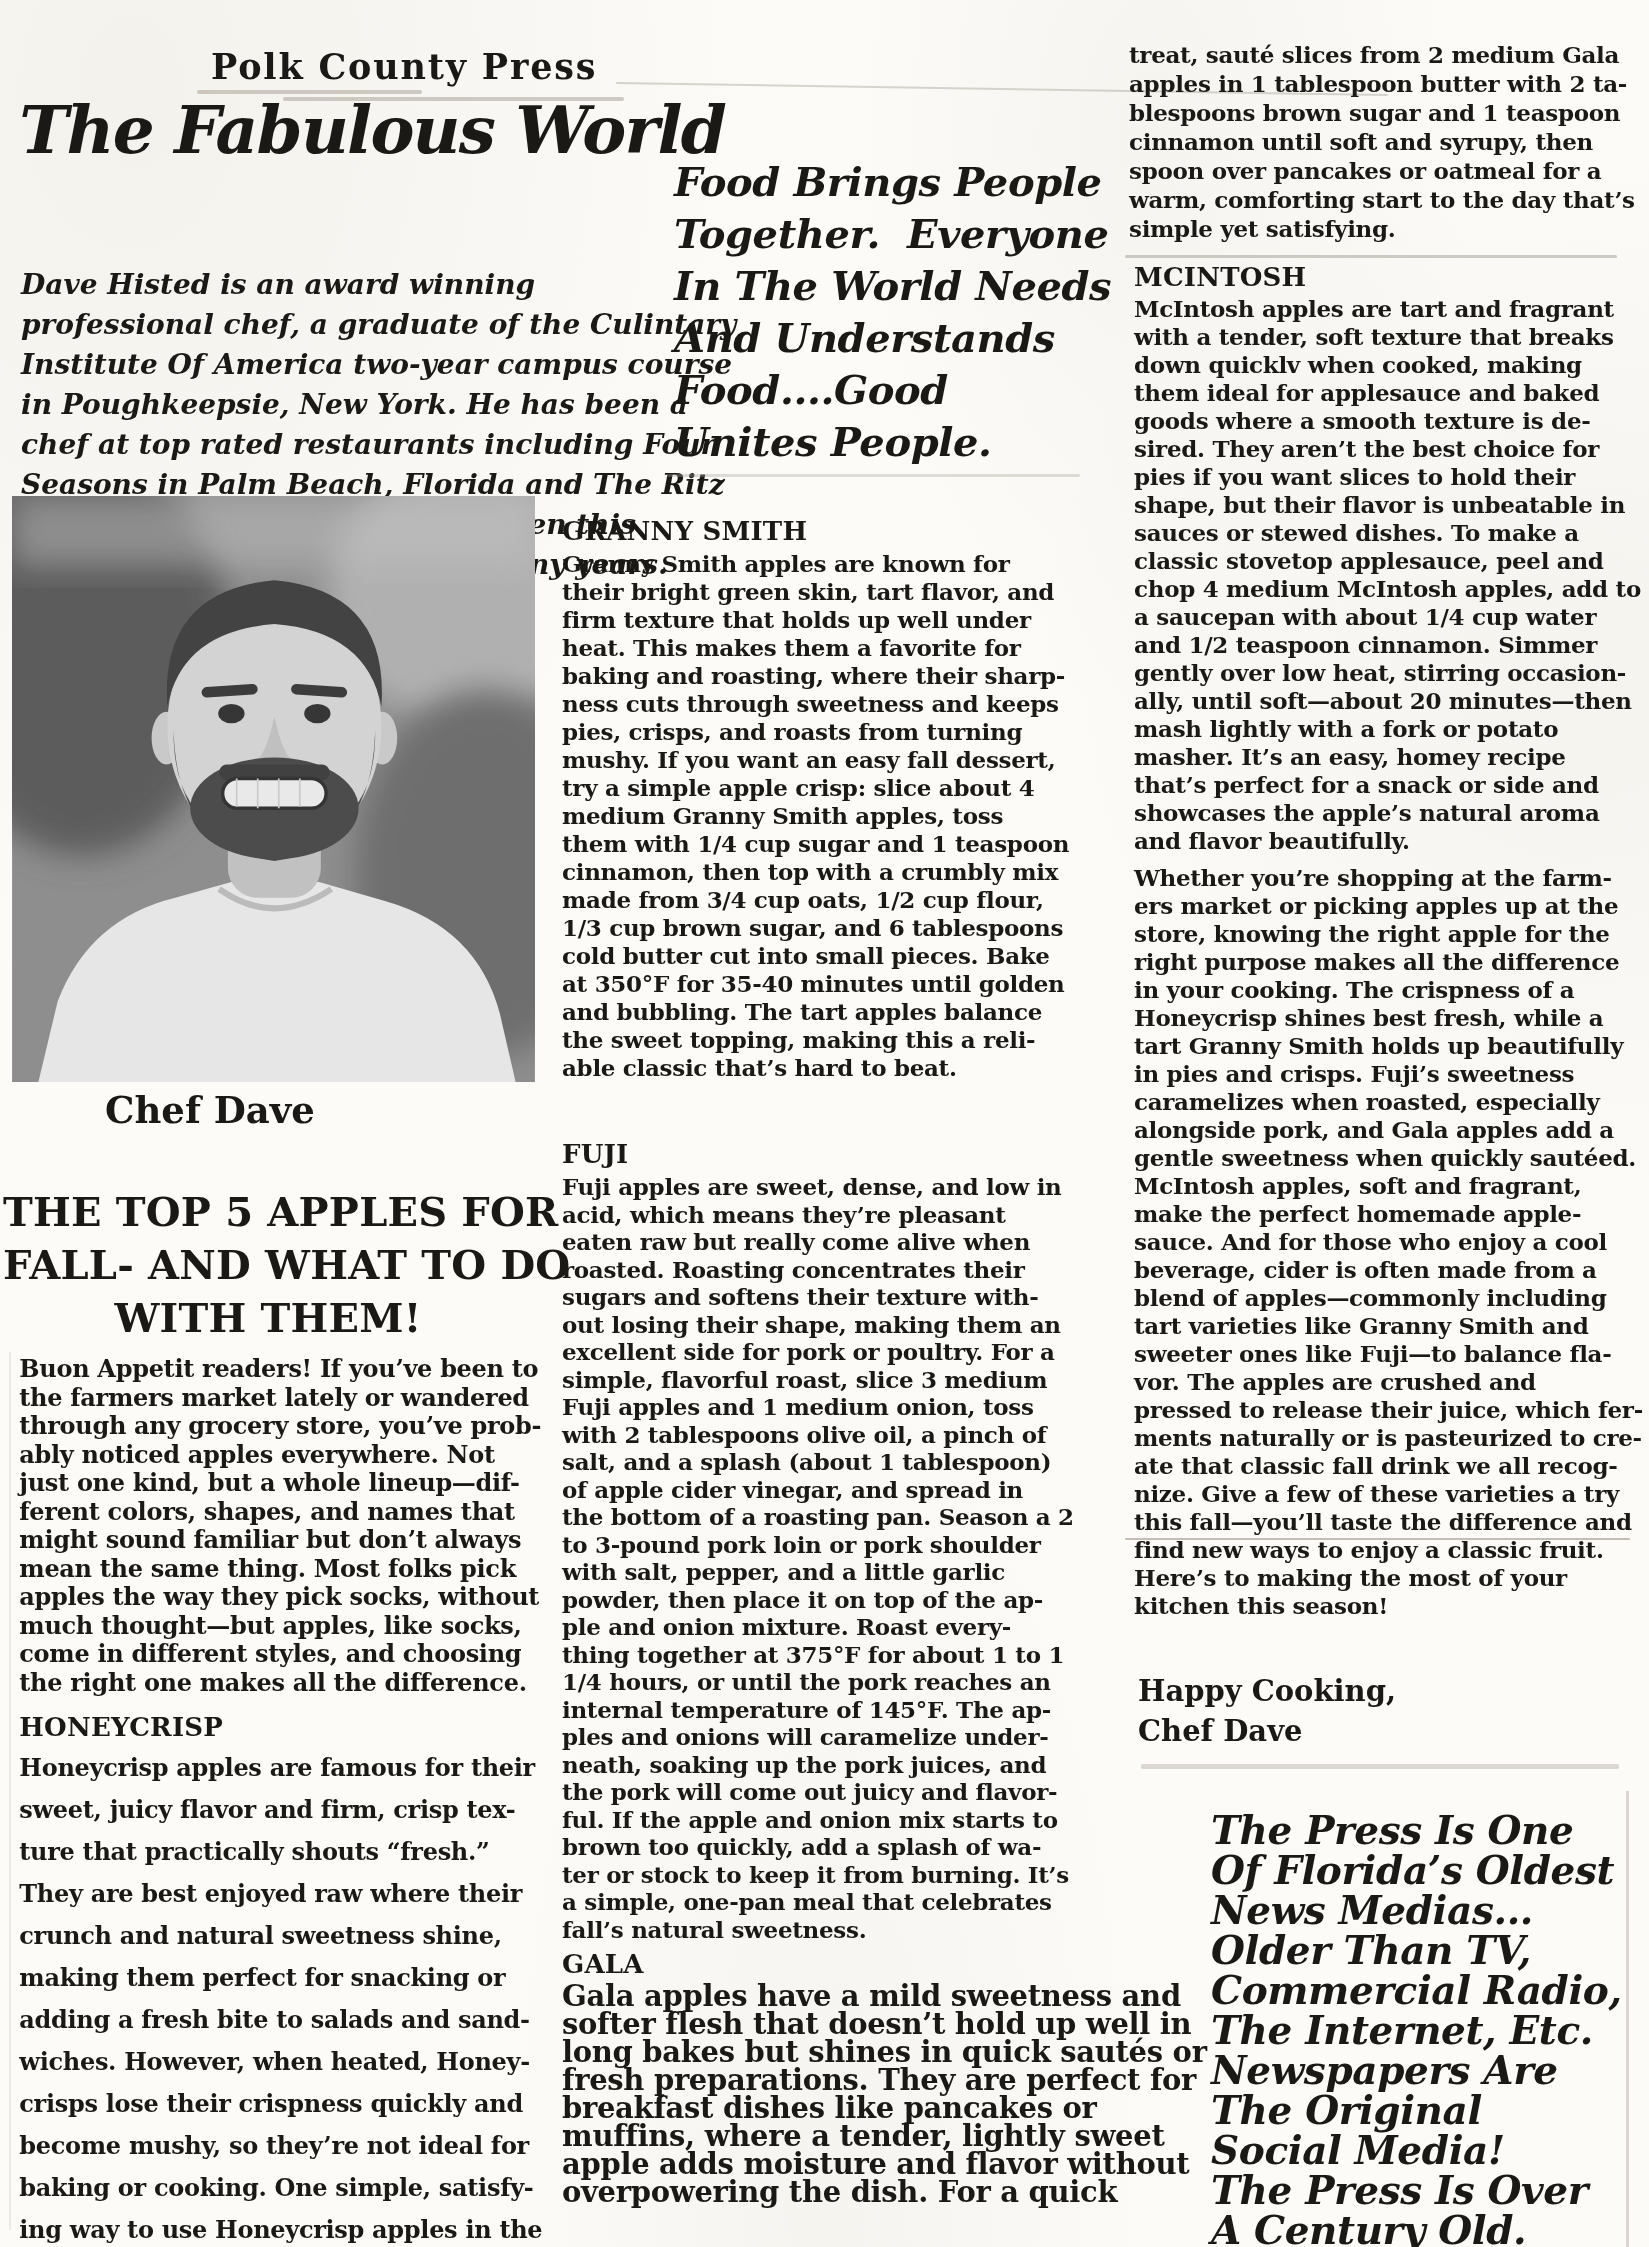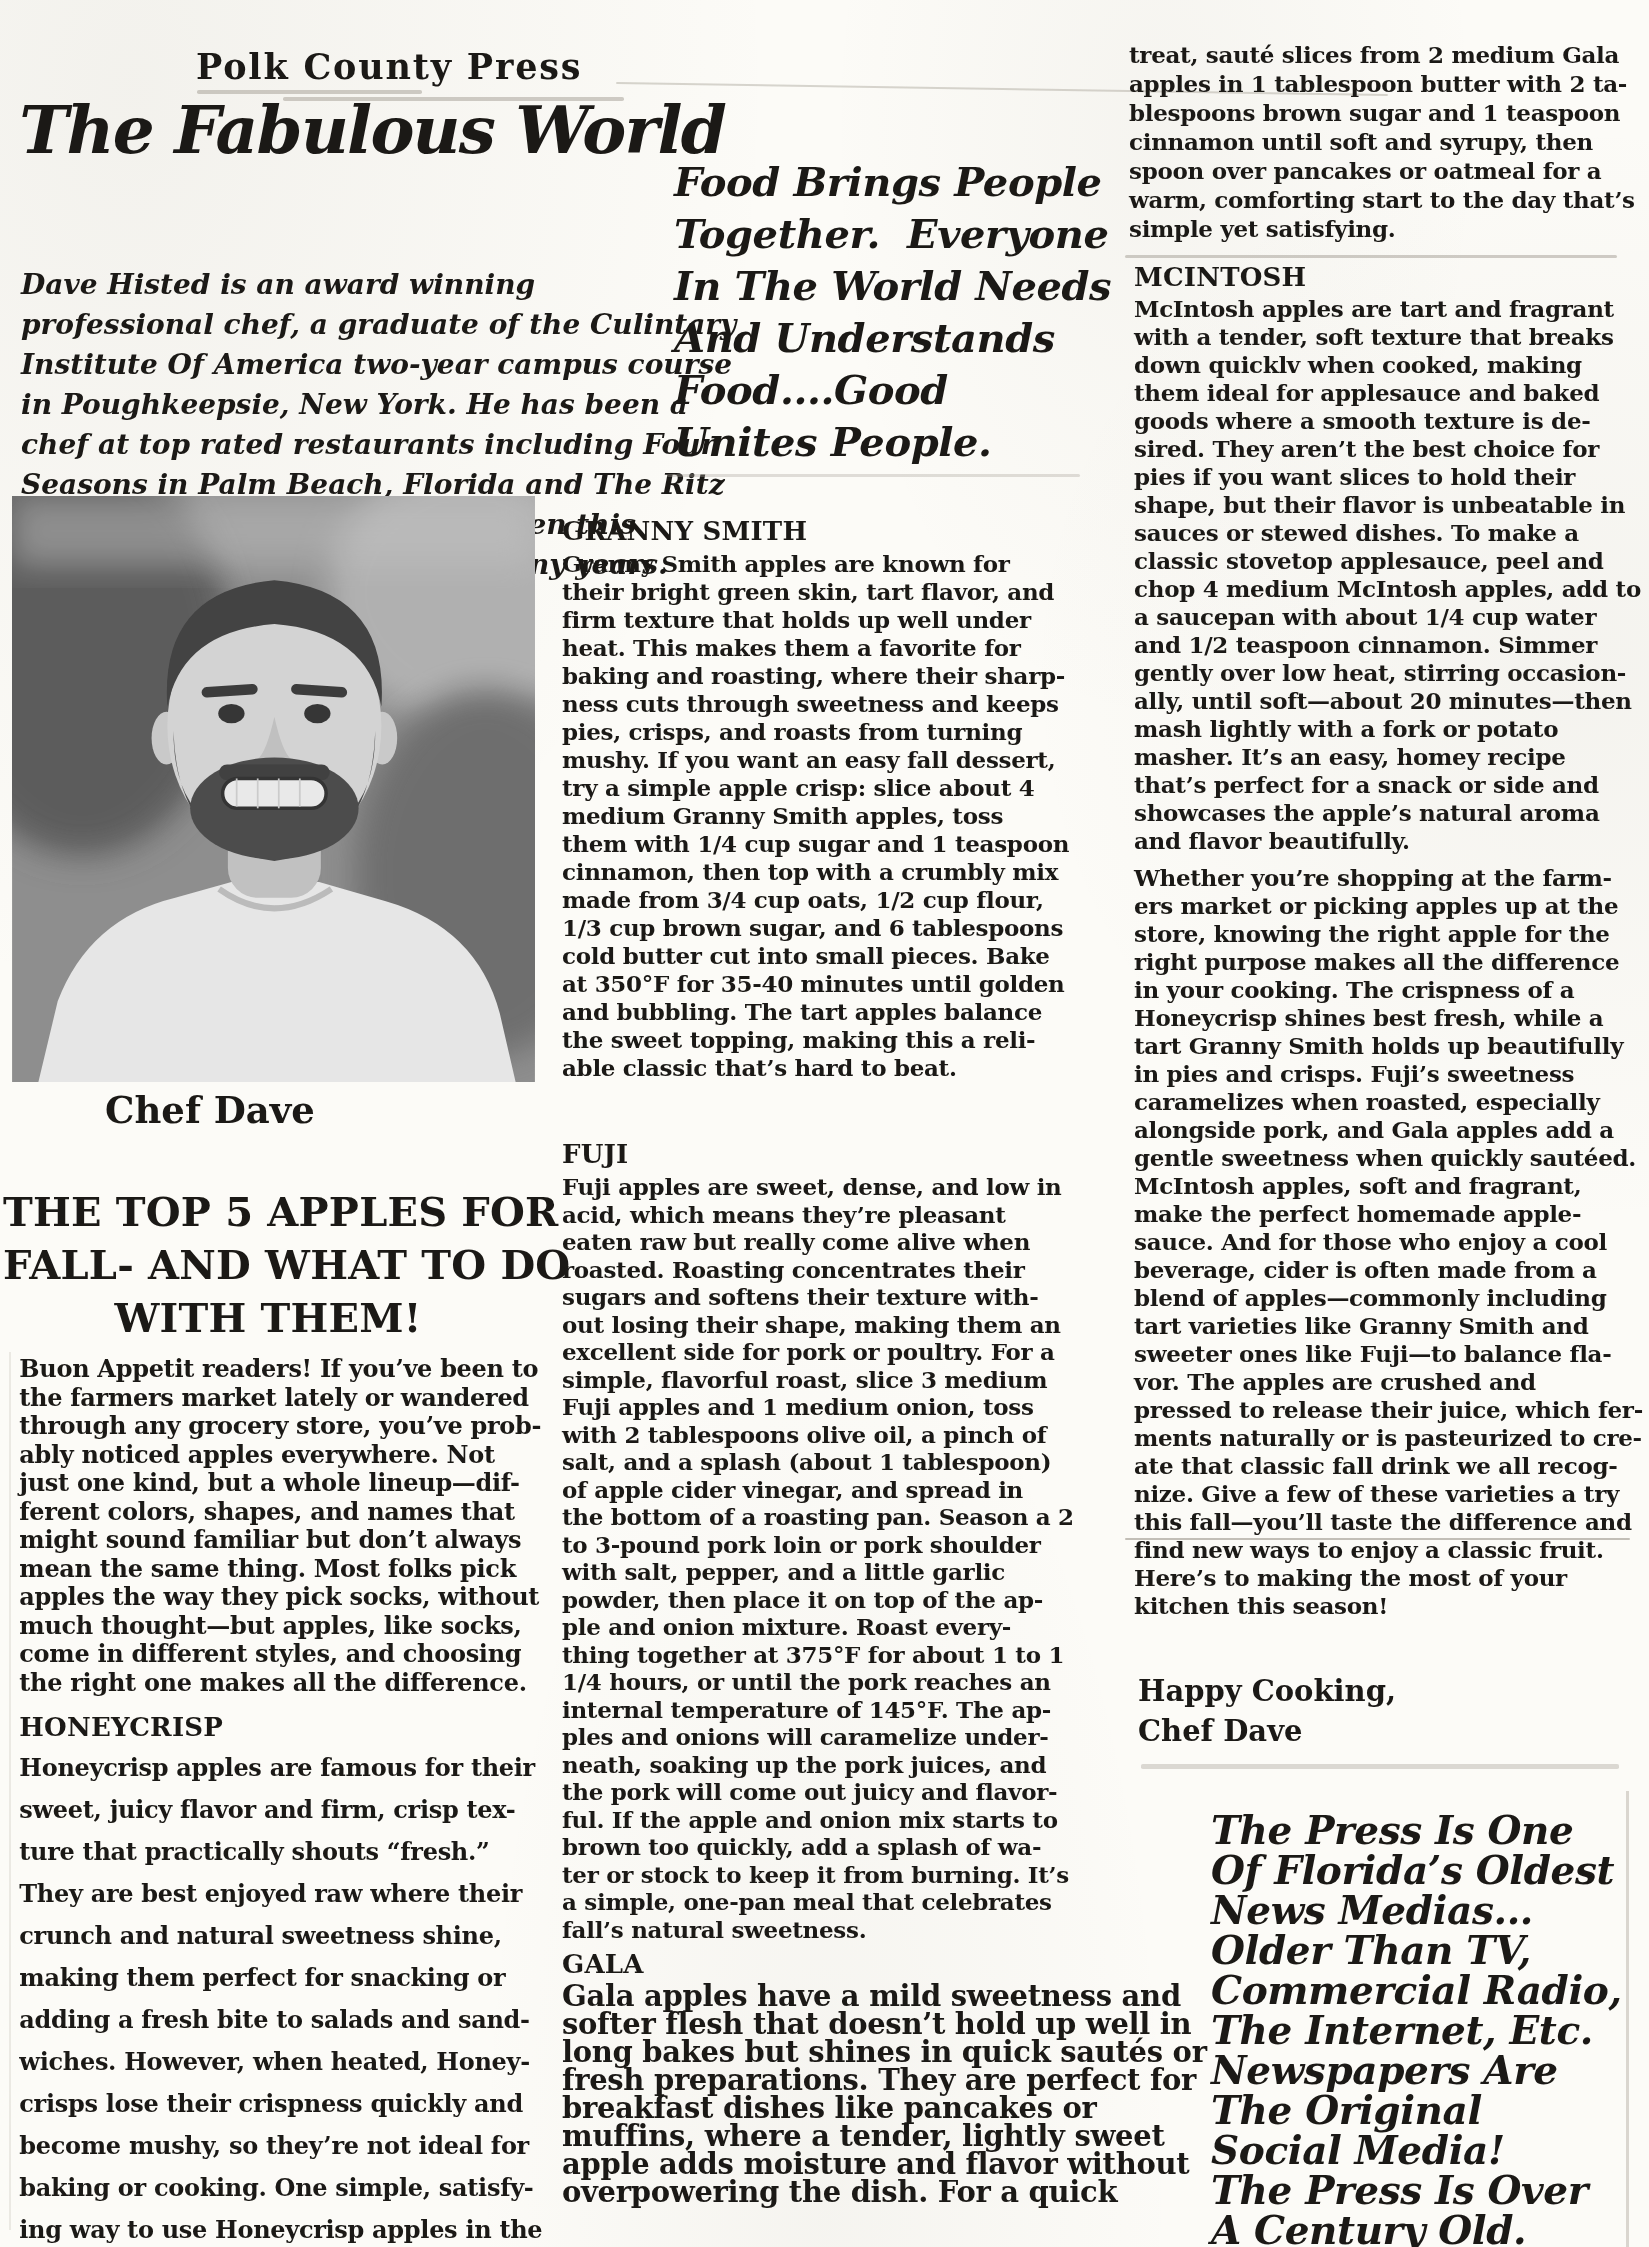--- a/index.html
+++ b/index.html
@@ -14,21 +14,21 @@
     font-family:"DejaVu Serif","Liberation Serif",serif;
     color:#1b1916;
   }
   .pre{white-space:pre;}
   .abs{position:absolute;}
   .body-text{font-weight:700; letter-spacing:-0.3px;}
   .heading{font-weight:700; letter-spacing:0.2px;}
   .scanline{position:absolute; background:#a9a49a; opacity:.55; border-radius:1.8px;}
   .vline{position:absolute; background:#b7b2a8; opacity:.5; width:2.6px;}
 
-  #masthead{left:196px; top:46px; font-size:35px; font-weight:700; letter-spacing:1.8px;}
+  #masthead{left:211px; top:46px; font-size:35px; font-weight:700; letter-spacing:1.8px;}
   #masthead-rule-1{left:197px; top:90px; width:225px; height:3.5px;}
   #masthead-rule-2{left:283px; top:97px; width:341px; height:3.5px;}
   #top-edge-line{left:616px; top:88px; width:772px; height:1.8px; transform:rotate(0.9deg); opacity:.45;}
 
   #title-1{left:19.3px; top:91px; font-size:66px; font-style:italic; font-weight:700; letter-spacing:-1.8px;}
   #title-row{left:19.3px; top:176px; display:flex; align-items:baseline; gap:30px;}
   #title-2{font-size:66px; font-style:italic; font-weight:700; letter-spacing:-1.8px;}
   #byline{font-size:40px; font-style:italic; font-weight:700;}
   #intro{left:21px; top:265px; font-size:28px; line-height:40px; font-style:italic; font-weight:700;}
 

